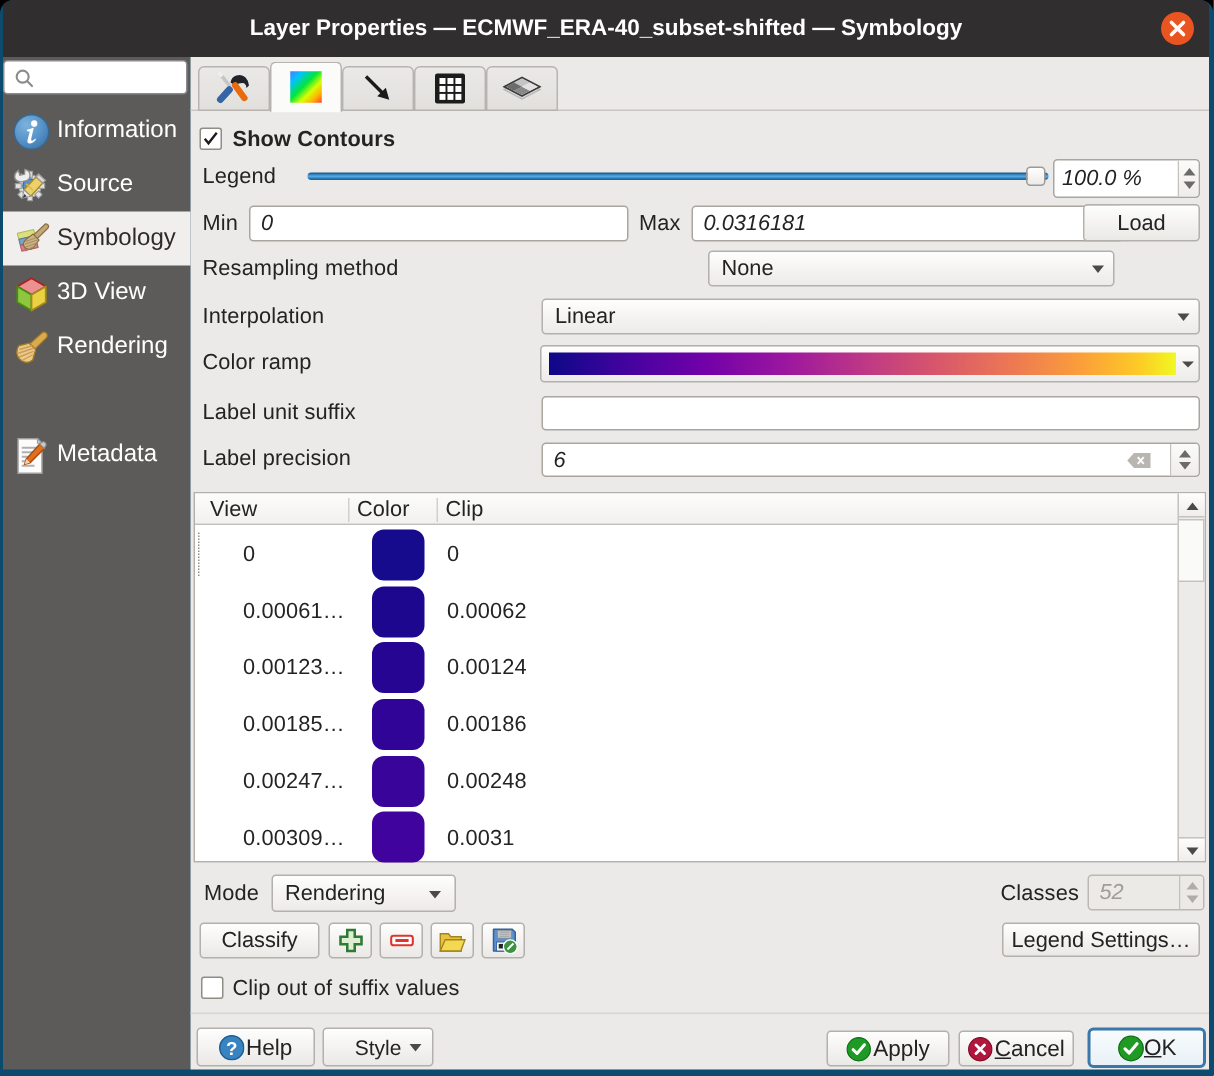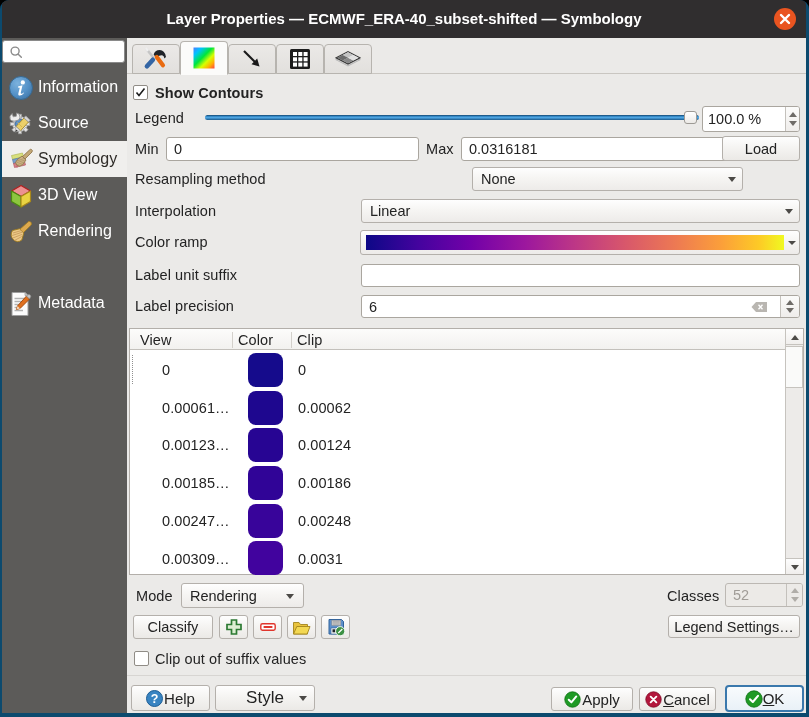--- a/index.html
+++ b/index.html
@@ -14,21 +14,21 @@
 #search { position:absolute; left:0px; top:2px; width:123px; height:23px; background:#ffffff; border:1px solid #8a8a8a; border-radius:3px; }
 .sbitem { position:absolute; left:0; width:125px; height:36px; color:#ffffff; font-size:16px; }
 .sbitem.sel { background:#f0efed; color:#2f2c28; }
 .sbitem .lbl { position:absolute; left:36px; top:0; height:36px; line-height:36px; }
 .sbitem svg { position:absolute; left:6px; top:6px; }
 .tab { position:absolute; top:6px; width:48px; height:30px; background:linear-gradient(180deg,#ebe9e7,#e2e0dd); border:1px solid #b7b4af; border-radius:4px 4px 0 0; }
 .tab.sel { top:3px; height:33.5px; background:#fbfbfa; border-bottom:1px solid #fbfbfa; }
 .tab svg { position:absolute; left:50%; top:50%; transform:translate(-50%,-50%); }
 .label { position:absolute; color:#232323; font-size:14.5px; letter-spacing:0.1px; white-space:nowrap; }
 .input { position:absolute; background:#ffffff; border:1px solid #aaa69f; border-radius:3px; font-size:14.5px; color:#232323; }
-.input .txt { position:absolute; left:7px; top:0; bottom:0; display:flex; align-items:center; }
+.input .txt { position:absolute; left:7px; top:0; bottom:0; display:flex; align-items:center;font-style:italic; }
 .btn { position:absolute; background:linear-gradient(180deg,#fefefe,#f5f4f2 45%,#ebe9e6); border:1px solid #b4b0ab; border-radius:3px; font-size:14.5px; color:#232323; display:flex; align-items:center; justify-content:center; }
 .combo { position:absolute; background:linear-gradient(180deg,#fefefe,#f6f5f3 45%,#edebe9); border:1px solid #b4b0ab; border-radius:3px; font-size:14.5px; color:#232323; }
 .combo .ctext { position:absolute; left:8px; top:0; bottom:0; display:flex; align-items:center; }
 .carr { position:absolute; right:6px; top:50%; margin-top:-2px; width:0; height:0; border-left:4.5px solid transparent; border-right:4.5px solid transparent; border-top:5px solid #4c4a47; }
 .spinsec { position:absolute; right:0; top:0; bottom:0; width:14px; border-left:1px solid #c4c1bc; background:linear-gradient(180deg,#fbfbfa,#efedeb); border-radius:0 2px 2px 0; }
 .up { position:absolute; left:50%; transform:translateX(-50%); width:0; height:0; border-left:4px solid transparent; border-right:4px solid transparent; border-bottom:5px solid #6e6b67; }
 .dn { position:absolute; left:50%; transform:translateX(-50%); width:0; height:0; border-left:4px solid transparent; border-right:4px solid transparent; border-top:5px solid #6e6b67; }
 .cb { position:absolute; width:15px; height:15px; background:#fff; border:1px solid #908c86; border-radius:2px; }
 </style>
 </head>
@@ -328,21 +328,21 @@
           <path d="M11.3 15 L14.6 11.7 M14.6 11.7 L15.3 11" stroke="#ffffff" stroke-width="1.3"></path>
         </svg>
       </div>
     <div class="btn" style="left:541px;top:577px;width:132px;height:23px">Legend Settings…</div>
     <div class="cb" style="left:7px;top:613px"></div>
     <div class="label" style="left:28px;top:613px">Clip out of suffix values</div>
     <div class="btn" style="left:4px;top:647px;width:79px;height:26px;font-size:15px"><svg width="17" height="17" viewBox="0 0 17 17" style="margin-right:1px">
           <circle cx="8.5" cy="8.5" r="8" fill="#3884c2" stroke="#1d5d94" stroke-width="1"></circle>
           <text x="8.5" y="13" font-size="12.5" font-weight="bold" fill="#ffffff" text-anchor="middle" font-family="Liberation Sans">?</text>
         </svg>Help</div>
-    <div class="btn" style="left:88px;top:647px;width:100px;height:26px;font-size:17px">Style<div class="carr" style="right:7px"></div></div>
+    <div class="btn" style="left:88px;top:647px;width:74px;height:26px;font-size:14px">Style<div class="carr" style="right:7px"></div></div>
     <div class="btn" style="left:424px;top:649px;width:82px;height:24px;font-size:15px"><svg width="17" height="17" viewBox="0 0 18 18" style="margin-right:1px">
           <circle cx="9" cy="9" r="8.2" fill="#1f9a25" stroke="#0d6e14" stroke-width="0.8"></circle>
           <path d="M5 9.3 L7.8 12 L13 5.8" stroke="#ffffff" stroke-width="2.1" fill="none" stroke-linecap="round" stroke-linejoin="round"></path>
         </svg>Apply</div>
     <div class="btn" style="left:512px;top:649px;width:77px;height:24px;font-size:15px"><svg width="17" height="17" viewBox="0 0 18 18" style="margin-right:1px">
           <circle cx="9" cy="9" r="8.2" fill="#b2163c" stroke="#7e0c27" stroke-width="0.8"></circle>
           <path d="M6 6 L12 12 M12 6 L6 12" stroke="#ffffff" stroke-width="2" stroke-linecap="round"></path>
         </svg><span style="text-decoration:underline">C</span>ancel</div>
     <div class="btn" style="left:598px;top:647px;width:79px;height:27px;font-size:15px;border:2px solid #3a78ac;background:linear-gradient(180deg,#f8fbfd,#e9f1f7);border-radius:4px"><svg width="18" height="18" viewBox="0 0 18 18" style="margin-right:0px">
           <circle cx="9" cy="9" r="8.2" fill="#1f9a25" stroke="#0d6e14" stroke-width="0.8"></circle>

